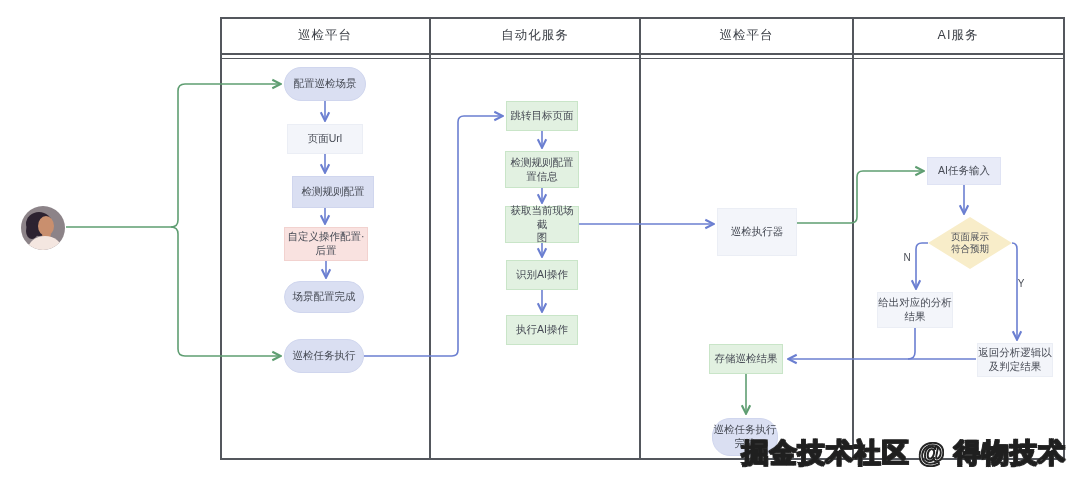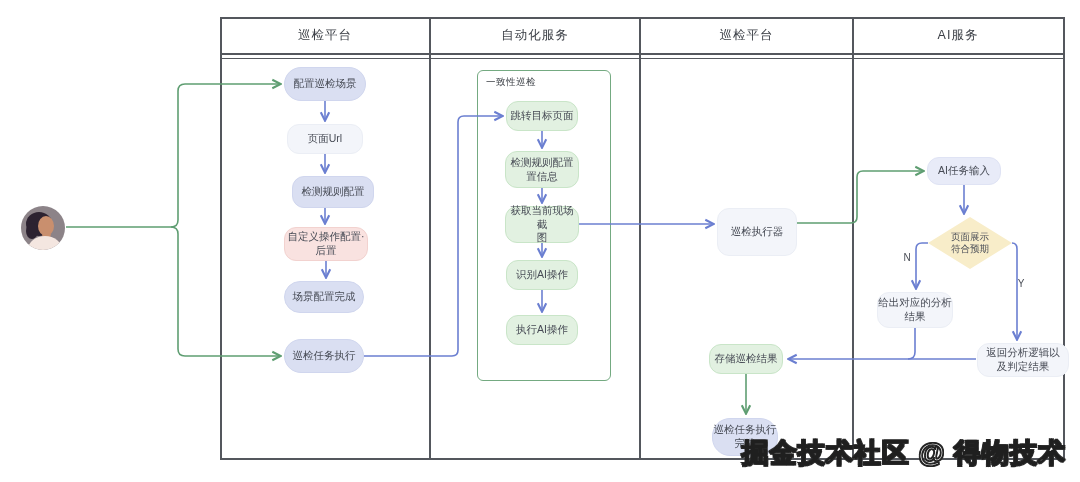--- a/index.html
+++ b/index.html
@@ -9,21 +9,21 @@
   .lane-header{position:absolute;top:17px;height:37px;display:flex;align-items:center;justify-content:center;
           font-size:12.5px;color:#3d4148;z-index:2;letter-spacing:1px;}
   .group-box{position:absolute;left:477px;top:70px;width:134px;height:311px;border:1.4px solid #74aa81;
           border-radius:6px;box-sizing:border-box;z-index:2;background:transparent;}
   .group-label{position:absolute;left:8px;top:5px;font-size:9.5px;color:#3e4248;letter-spacing:0.5px;}
   svg.edges{position:absolute;left:0;top:0;z-index:3;pointer-events:none;}
   .node{position:absolute;display:flex;flex-direction:column;align-items:center;justify-content:center;
           font-size:10.5px;line-height:1.3;color:#474b55;text-align:center;box-sizing:border-box;z-index:4;
           border:1px solid transparent;}
   .node.pill{border-radius:18px;}
-  .node.rect{border-radius:12px;}
+  .node.rect{border-radius:0;}
   .node.diamond{clip-path:polygon(50% 0,100% 50%,50% 100%,0 50%);font-size:9.5px;border:none;}
   .branch-label{position:absolute;font-size:10px;color:#4a4e57;transform:translate(-50%,-50%);z-index:4;}
   .avatar{position:absolute;left:19px;top:204px;width:48px;height:48px;z-index:2;}
   .watermark{position:absolute;right:14px;bottom:11px;font-size:27px;font-weight:bold;color:#ffffff;
           -webkit-text-stroke:1.4px #1f1f1f;
           text-shadow:1px 1px 0 #333,-1px 1px 0 #333,1px -1px 0 #333,-1px -1px 0 #333;
           letter-spacing:1px;white-space:nowrap;z-index:7;}
 </style>
 </head>
 <body>
@@ -56,23 +56,20 @@
     <circle cx="24" cy="24" r="22" fill="#8c8388"></circle>
     <g clip-path="url(#av-clip)">
       <ellipse cx="20" cy="20" rx="13" ry="12" fill="#2c2230"></ellipse>
       <ellipse cx="13" cy="27" rx="6" ry="8" fill="#2c2230"></ellipse>
       <ellipse cx="27" cy="22" rx="8" ry="10" fill="#c98f6e"></ellipse>
       <path d="M24 28 l8 2 -2 8 h-8 z" fill="#c98f6e"></path>
       <ellipse cx="26" cy="46" rx="17" ry="14" fill="#f4e6e0"></ellipse>
     </g>
   </svg>
 
-  <div class="group-box">
-    <span class="group-label">一致性巡检</span>
-  </div>
 
   <svg class="edges" width="1080" height="482" viewBox="0 0 1080 482">
     <defs id="edge-defs">
         <marker id="arrow-blue" viewBox="0 0 8 8" refX="6.5" refY="4" markerWidth="7" markerHeight="7" orient="auto">
           <path d="M1 1 L7 4 L1 7" fill="none" stroke="#6b7fd1" stroke-width="1.5"></path>
         </marker>
         <marker id="arrow-green" viewBox="0 0 8 8" refX="6.5" refY="4" markerWidth="7" markerHeight="7" orient="auto">
           <path d="M1 1 L7 4 L1 7" fill="none" stroke="#5f9e72" stroke-width="1.5"></path>
         </marker>
       </defs>
@@ -150,21 +147,21 @@
         <span>AI任务输入</span>
       </div>
       <div class="node diamond" style="left: 928px; top: 217px; width: 84px; height: 52px; background: rgb(248, 237, 201);">
         <span>页面展示</span>
         <span>符合预期</span>
       </div>
       <div class="node rect" style="left: 877px; top: 292px; width: 76px; height: 36px; background: rgb(243, 245, 250); border-color: rgb(235, 238, 245);">
         <span>给出对应的分析</span>
         <span>结果</span>
       </div>
-      <div class="node rect" style="left: 977px; top: 343px; width: 92px; height: 34px; background: rgb(243, 245, 250); border-color: rgb(235, 238, 245);">
+      <div class="node rect" style="left: 977px; top: 343px; width: 76px; height: 34px; background: rgb(243, 245, 250); border-color: rgb(235, 238, 245);">
         <span>返回分析逻辑以</span>
         <span>及判定结果</span>
       </div>
     </div>
 
   <div id="branch-labels">
       <span class="branch-label" style="left: 907px; top: 257px;">N</span>
       <span class="branch-label" style="left: 1021px; top: 283px;">Y</span>
     </div>
 

